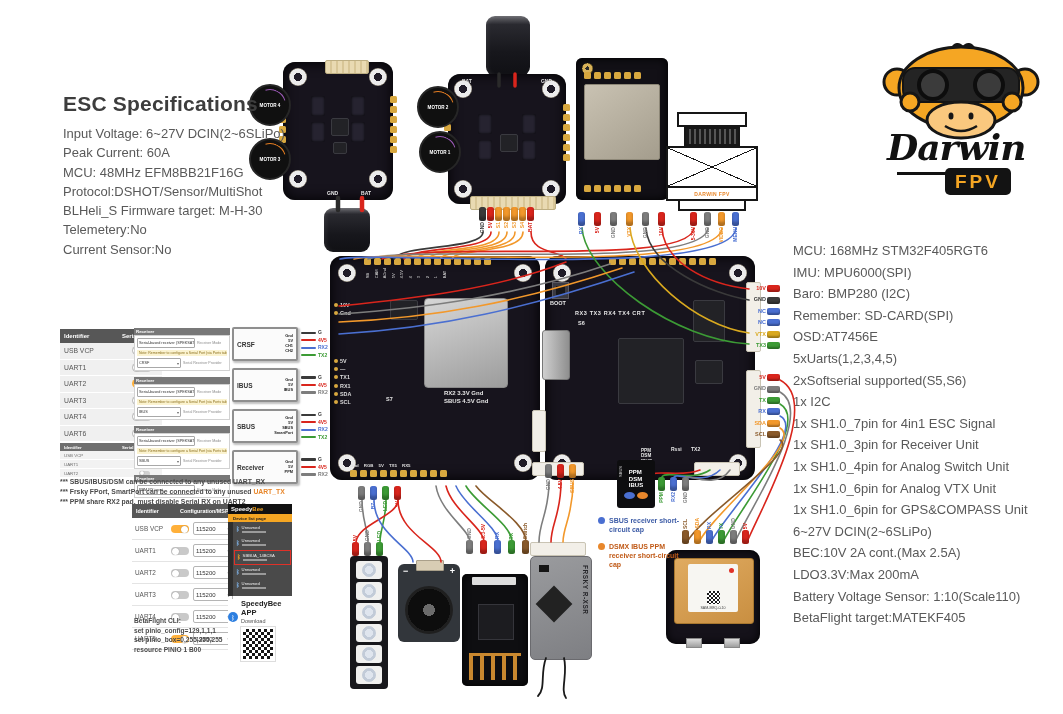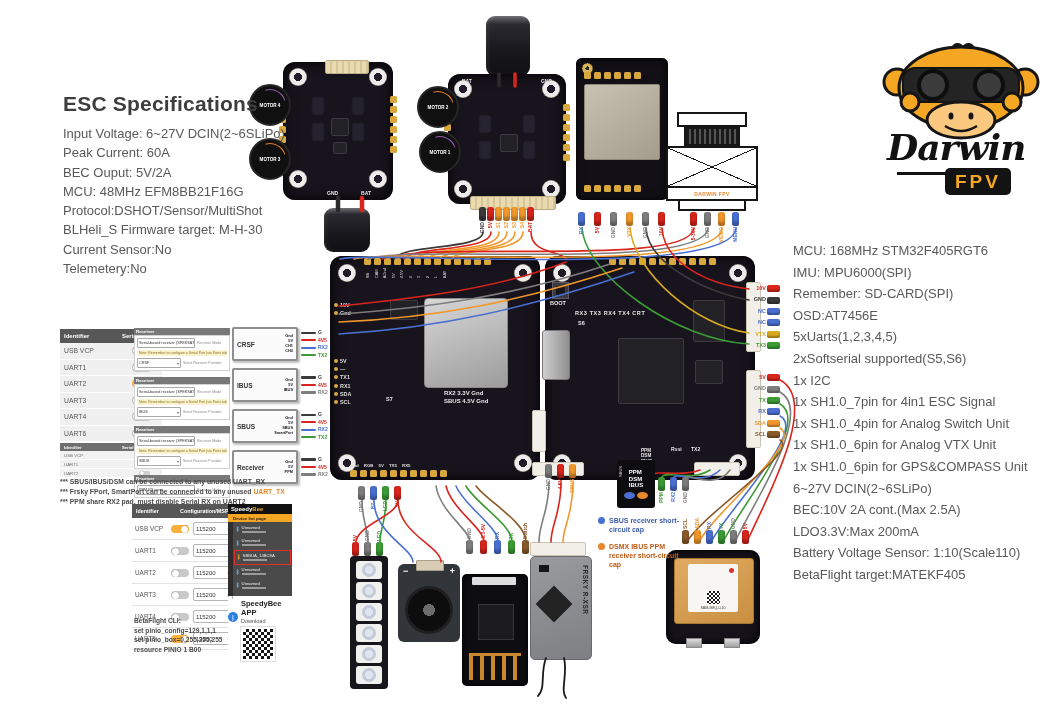--- a/index.html
+++ b/index.html
@@ -257,39 +257,40 @@
       <path stroke="#D9251C" stroke-width="3.5" d="M515,74 L515,86"></path>
     </g>
   </svg>
 
   <section class="specs esc-specs">
     <h2>ESC Specifications</h2>
     <div>
 
     <div class="spec-line">Input Voltage: 6~27V DCIN(2~6SLiPo)</div>
         <div class="spec-line">Peak Current: 60A</div>
-        <div class="spec-line">BEC Ouput: 5V/2A</div>
         <div class="spec-line">MCU: 48MHz EFM8BB21F16G</div>
         <div class="spec-line">Protocol:DSHOT/Sensor/MultiShot</div>
         <div class="spec-line">BLHeli_S Firmware target:  M-H-30</div>
+        <div class="spec-line">Telemetery:No</div>
         <div class="spec-line">Current Sensor:No</div>
-        <div class="spec-line">Telemetery:No</div>
       </div>
   </section>
   <section class="specs fc-specs">
     <div>
 
     <div class="spec-line">MCU: 168MHz STM32F405RGT6</div>
         <div class="spec-line">IMU: MPU6000(SPI)</div>
+        <div class="spec-line">Baro: BMP280 (I2C)</div>
         <div class="spec-line">Remember: SD-CARD(SPI)</div>
         <div class="spec-line">OSD:AT7456E</div>
         <div class="spec-line">5xUarts(1,2,3,4,5)</div>
         <div class="spec-line">2xSoftserial supported(S5,S6)</div>
         <div class="spec-line">1x I2C</div>
         <div class="spec-line">1x SH1.0_7pin for 4in1 ESC Signal</div>
+        <div class="spec-line">1x SH1.0_3pin for Receiver Unit</div>
         <div class="spec-line">1x SH1.0_4pin for Analog Switch Unit</div>
         <div class="spec-line">1x SH1.0_6pin for Analog VTX Unit</div>
         <div class="spec-line">1x SH1.0_6pin for GPS&amp;COMPASS Unit</div>
         <div class="spec-line">6~27V DCIN(2~6SLiPo)</div>
         <div class="spec-line">BEC:10V 2A cont.(Max 2.5A)</div>
         <div class="spec-line">LDO3.3V:Max 200mA</div>
         <div class="spec-line">Battery Voltage Sensor: 1:10(Scale110)</div>
         <div class="spec-line">BetaFlight target:MATEKF405</div>
       </div>
   </section>

